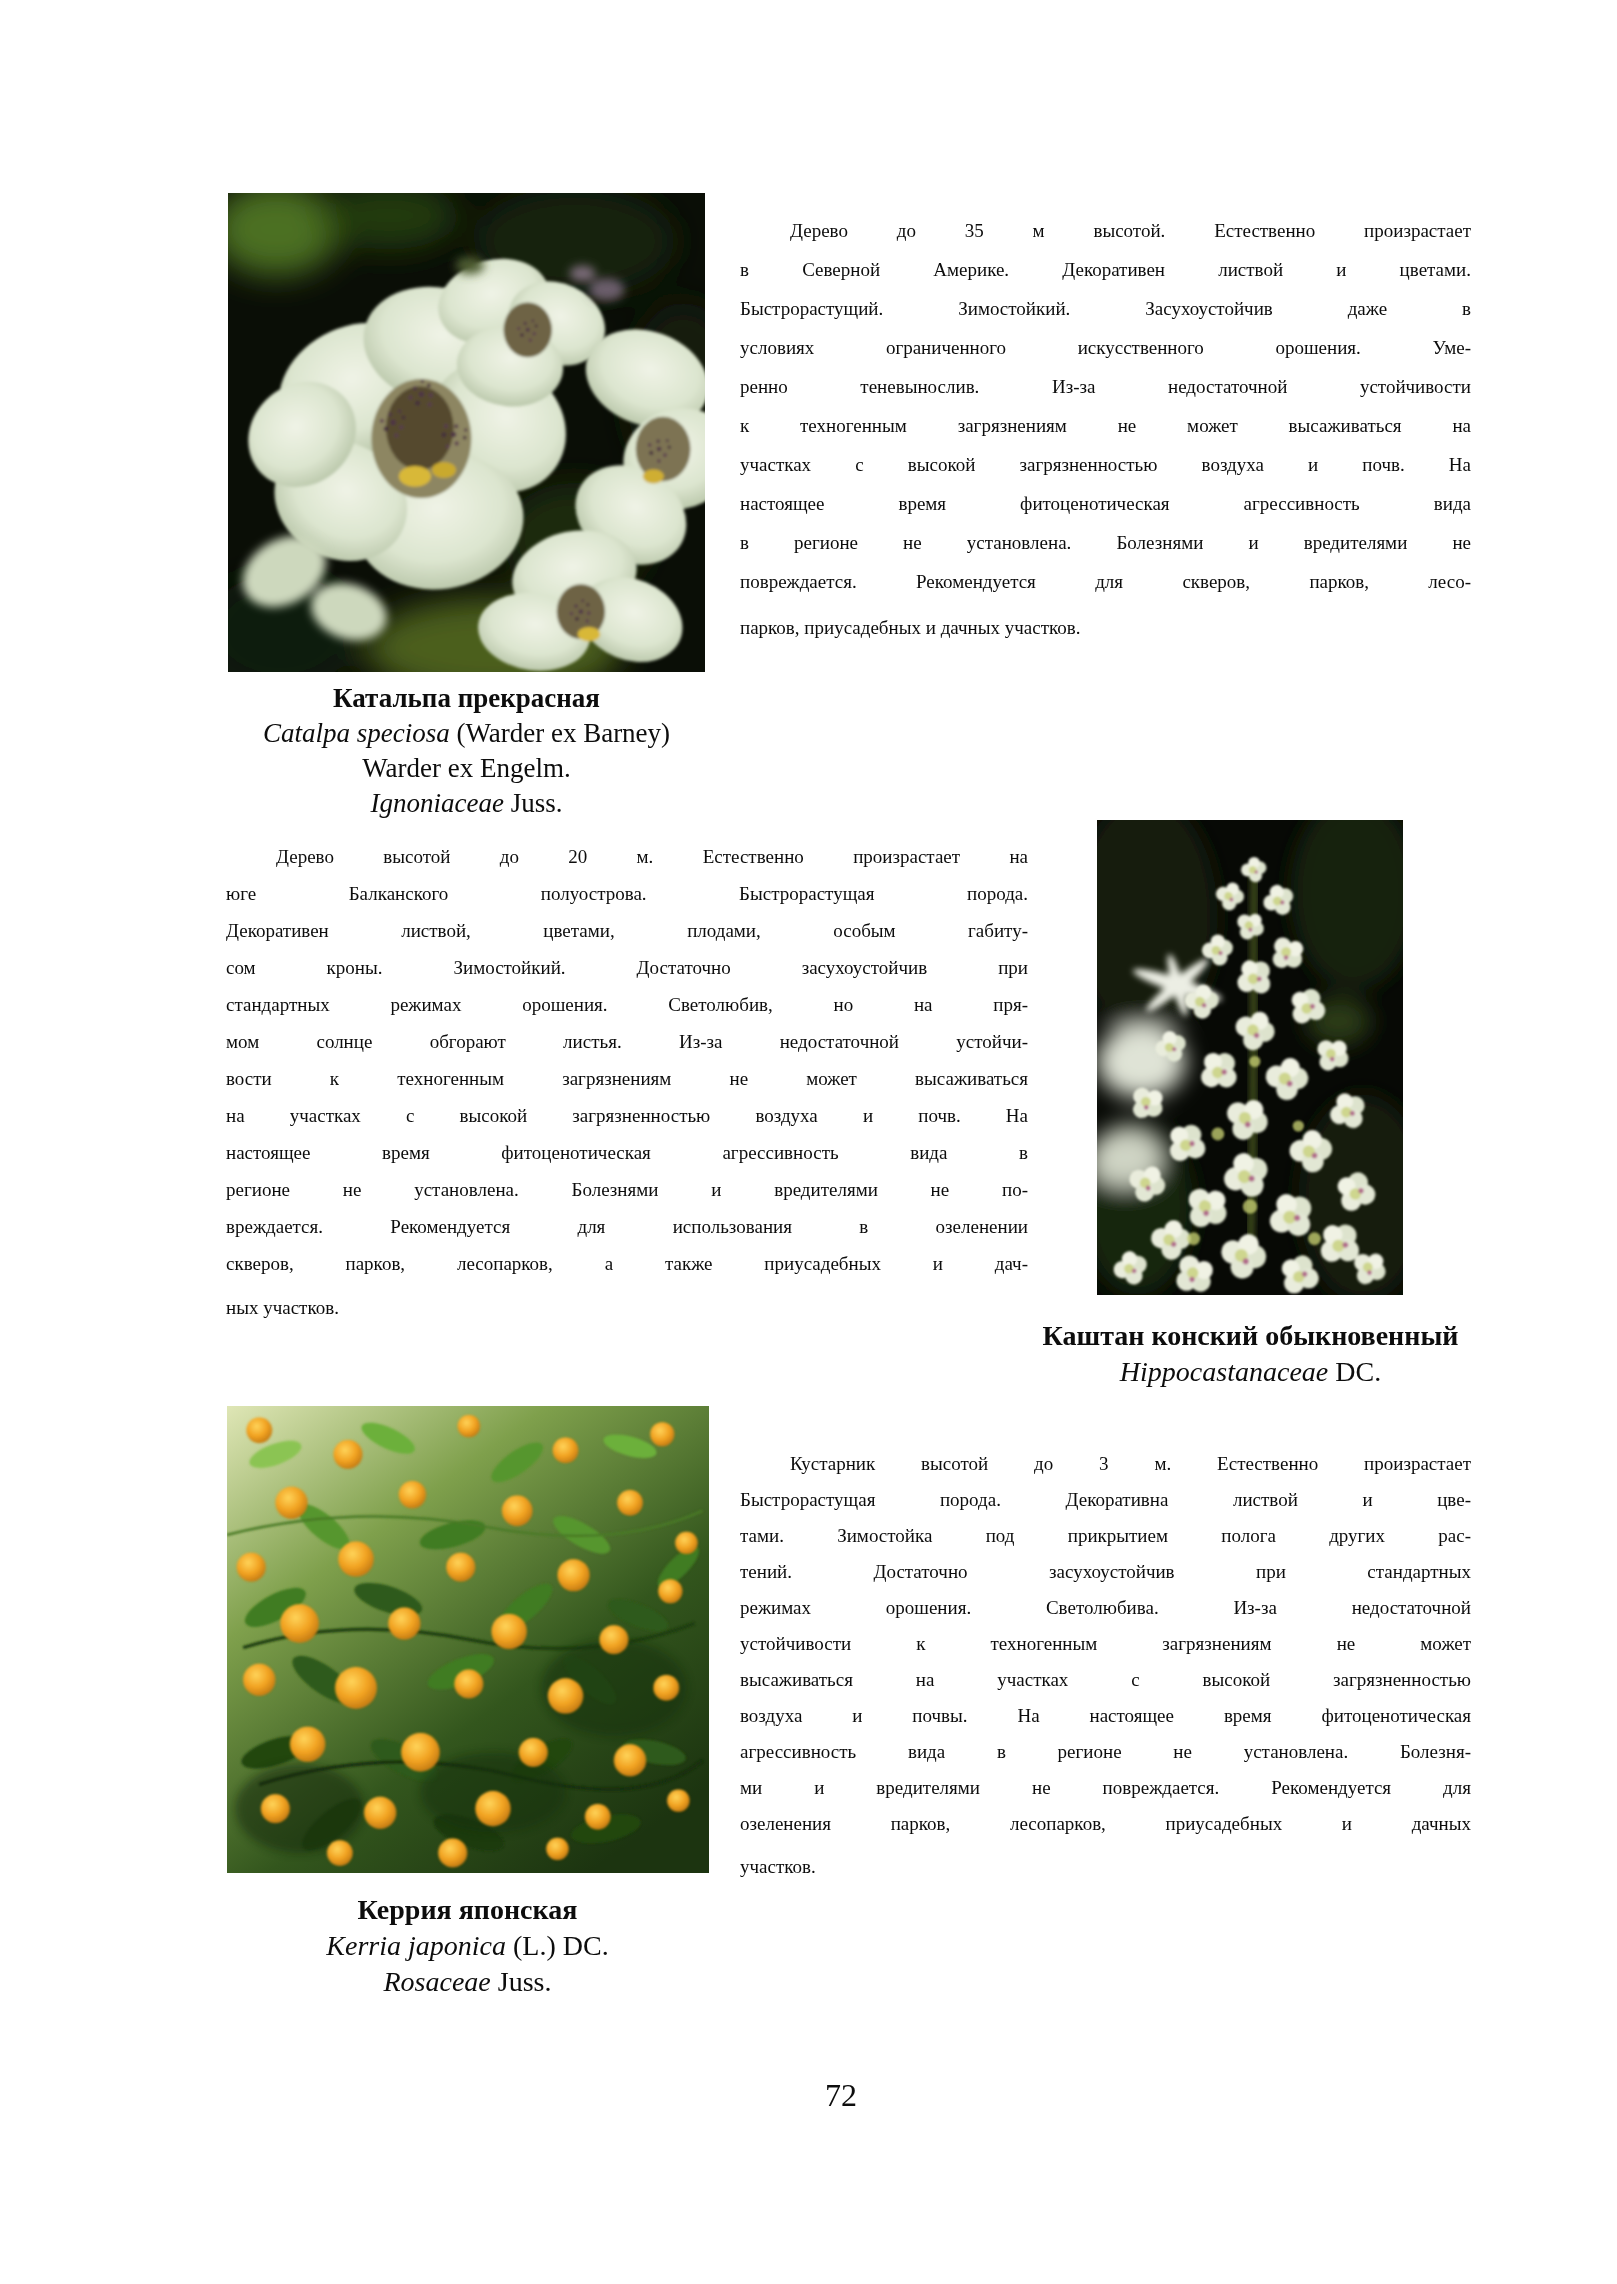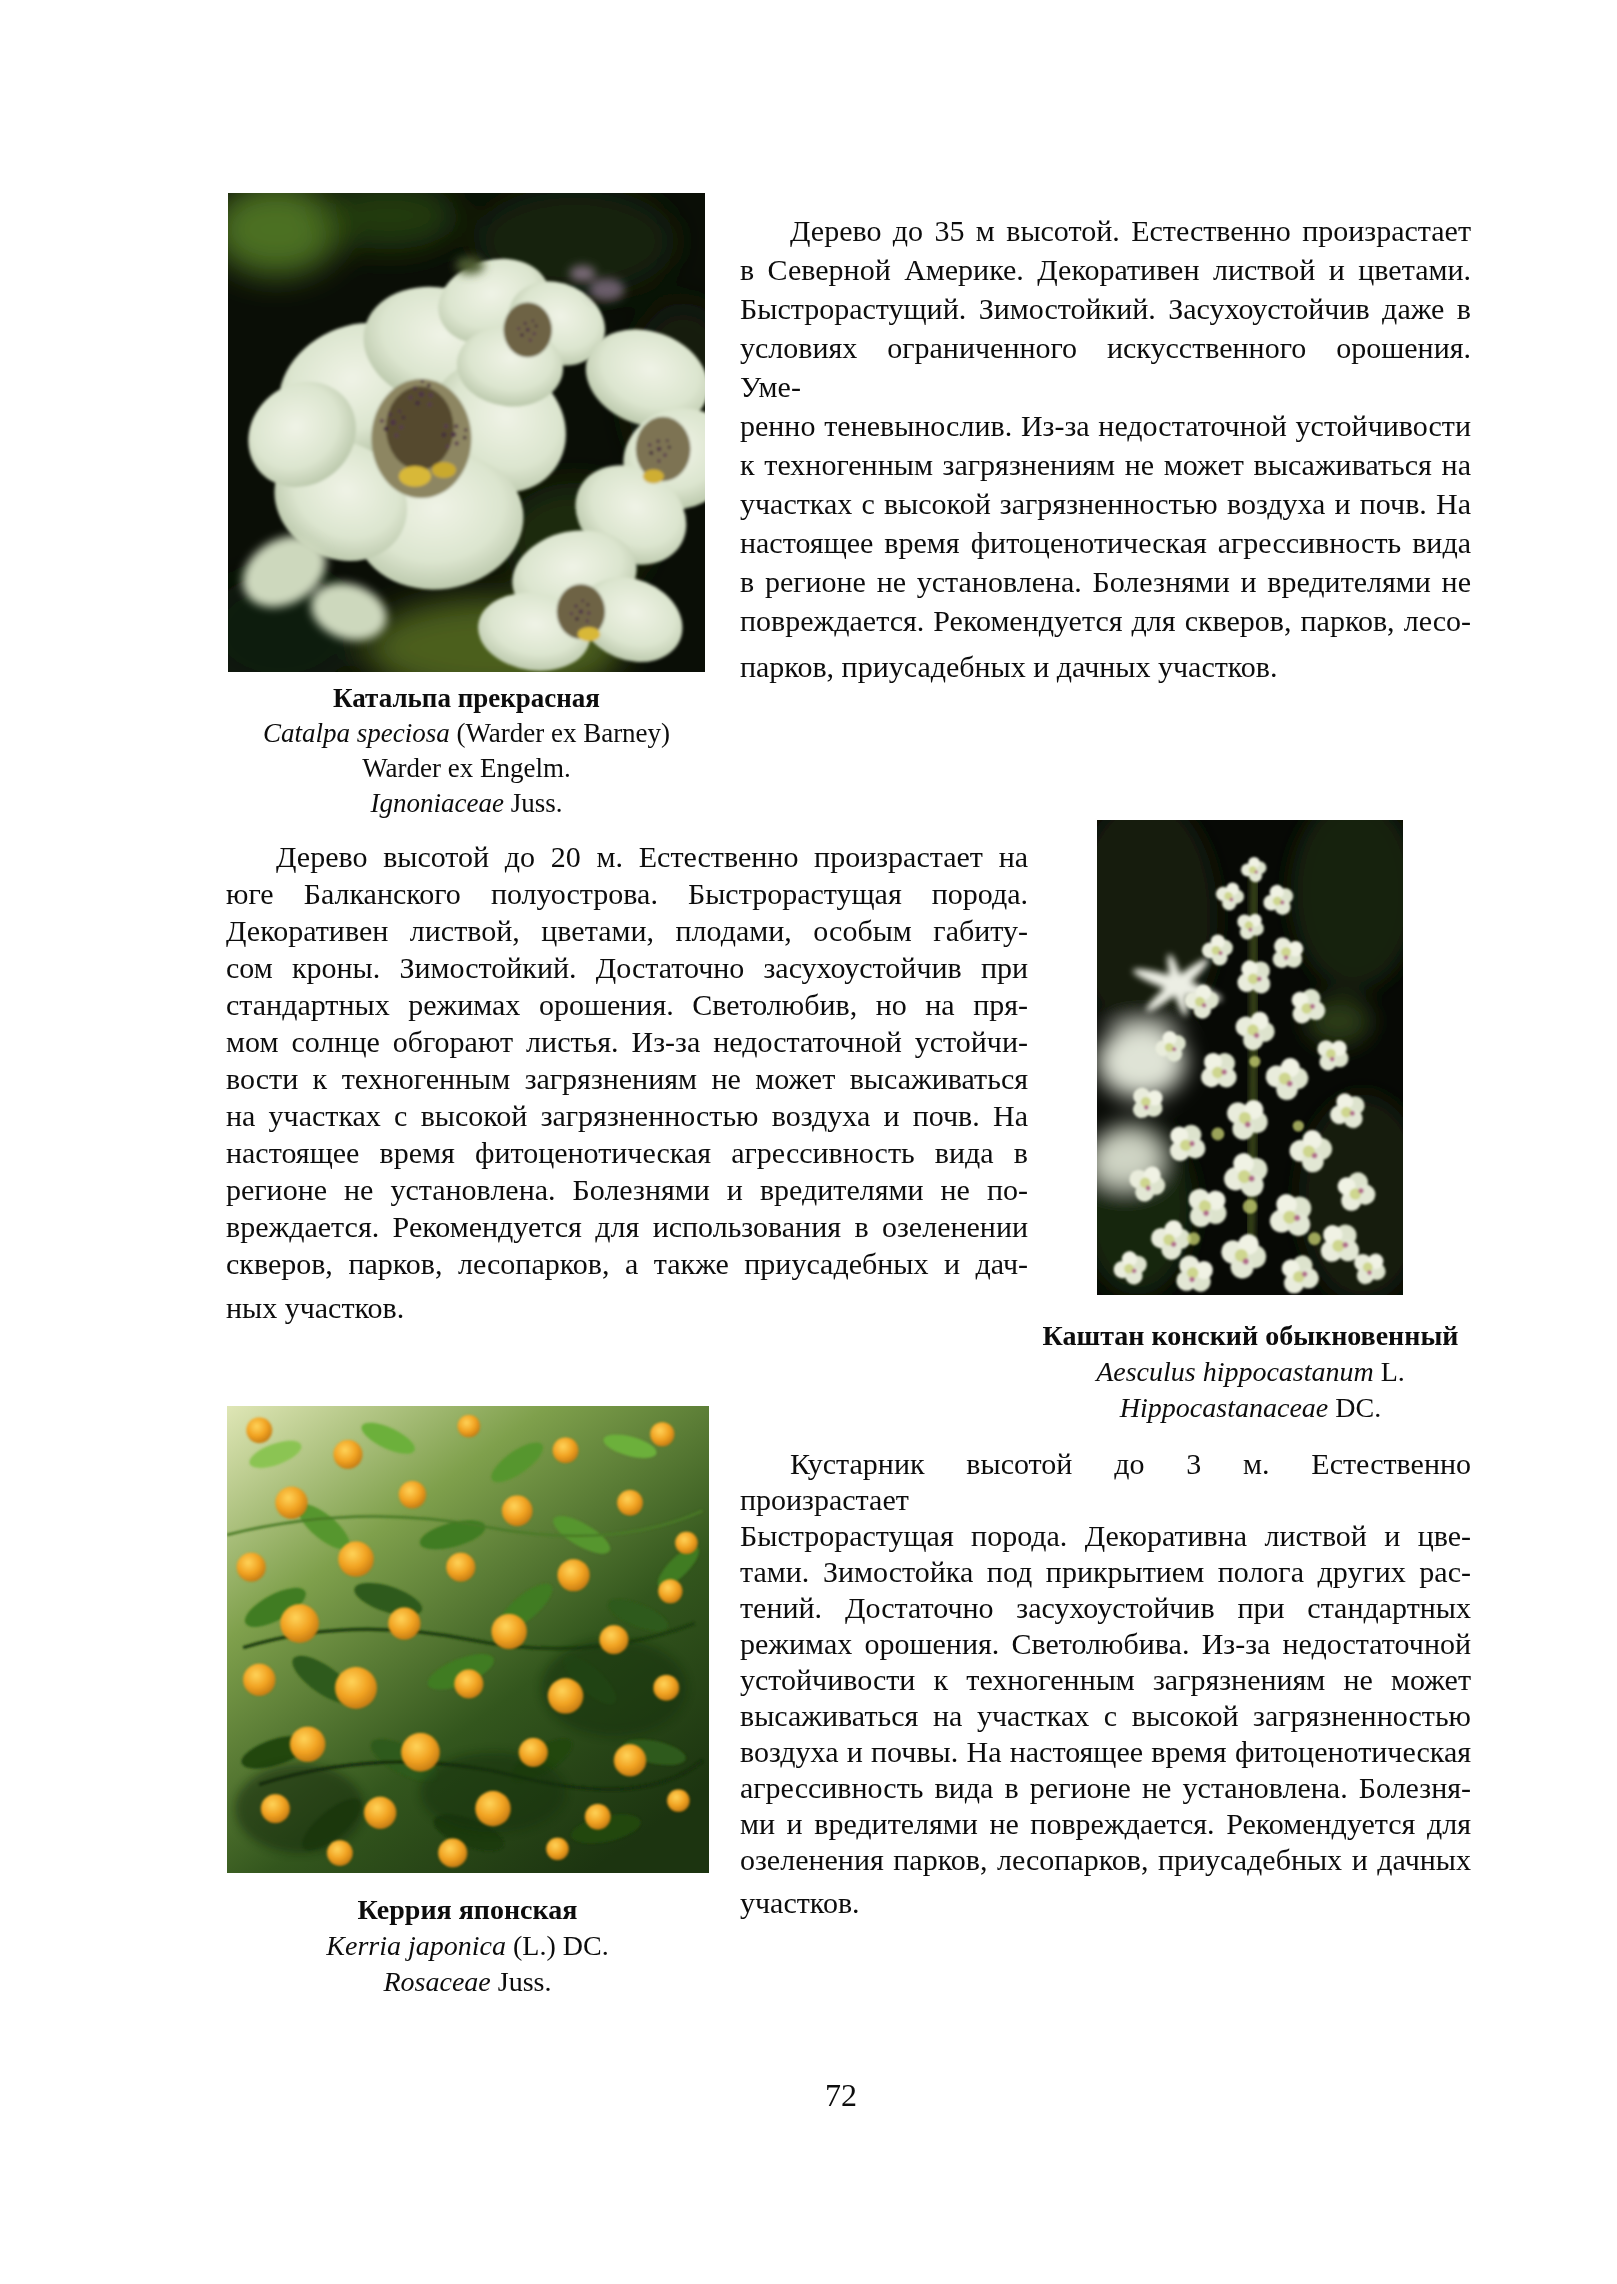--- a/index.html
+++ b/index.html
@@ -2,21 +2,21 @@
 <html style="font-size:13px"><head>
 <meta charset="utf-8">
 <style>
   html,body{margin:0;padding:0;background:#ffffff;}
   .page{position:relative;width:1618px;height:2284px;background:#ffffff;overflow:hidden;
         font-family:"Liberation Serif", serif;color:#0d0d0d;}
   
   .photo{position:absolute;overflow:hidden;}
   .photo svg{display:block;width:100%;height:100%;}
   
-  .para{position:absolute;font-size:30px;}
+  .para{position:absolute;font-size:19px;}
   .para1{left:740px;top:211px;width:731px;line-height:39px;}
   .para2{left:226px;top:838px;width:802px;line-height:37px;}
   .para3{left:740px;top:1446px;width:731px;line-height:36px;}
   .jline{text-align:justify;text-align-last:justify;white-space:normal;}
   .jlast{text-align-last:left;margin-top:7px;}
   .jfirst{text-indent:50px;}
   
   .caption{position:absolute;text-align:center;font-size:28px;line-height:36px;}
   .cap1{left:228px;top:681px;width:477px;line-height:35px;font-size:27px;}
   .cap2{left:1013px;top:1318px;width:475px;}
@@ -249,21 +249,20 @@
           <circle cx="250" cy="380" r="7"></circle>
         <circle cx="190" cy="480" r="9"></circle>
           <circle cx="120" cy="520" r="8"></circle>
           <circle cx="270" cy="520" r="8"></circle>
       </g>
     </svg>
   </div>
 
   <div class="caption cap2">
     <div class="cap-title">Каштан конский обыкновенный</div>
-    <div><span class="it">Aesculus hippocastanum</span><span> L.</span></div>
     <div><span class="it">Hippocastanaceae</span><span> DC.</span></div>
   </div>
 
   <div class="photo" style="left:227px;top:1406px;width:482px;height:467px;">
     <svg viewBox="0 0 598 580" preserveAspectRatio="none">
       <defs>
         <linearGradient id="kbg" x1="0" y1="0" x2="0.75" y2="1">
           <stop offset="0" stop-color="#dfe6b6"></stop>
             <stop offset="0.32" stop-color="#7fa04c"></stop>
           <stop offset="0.68" stop-color="#33561d"></stop>

